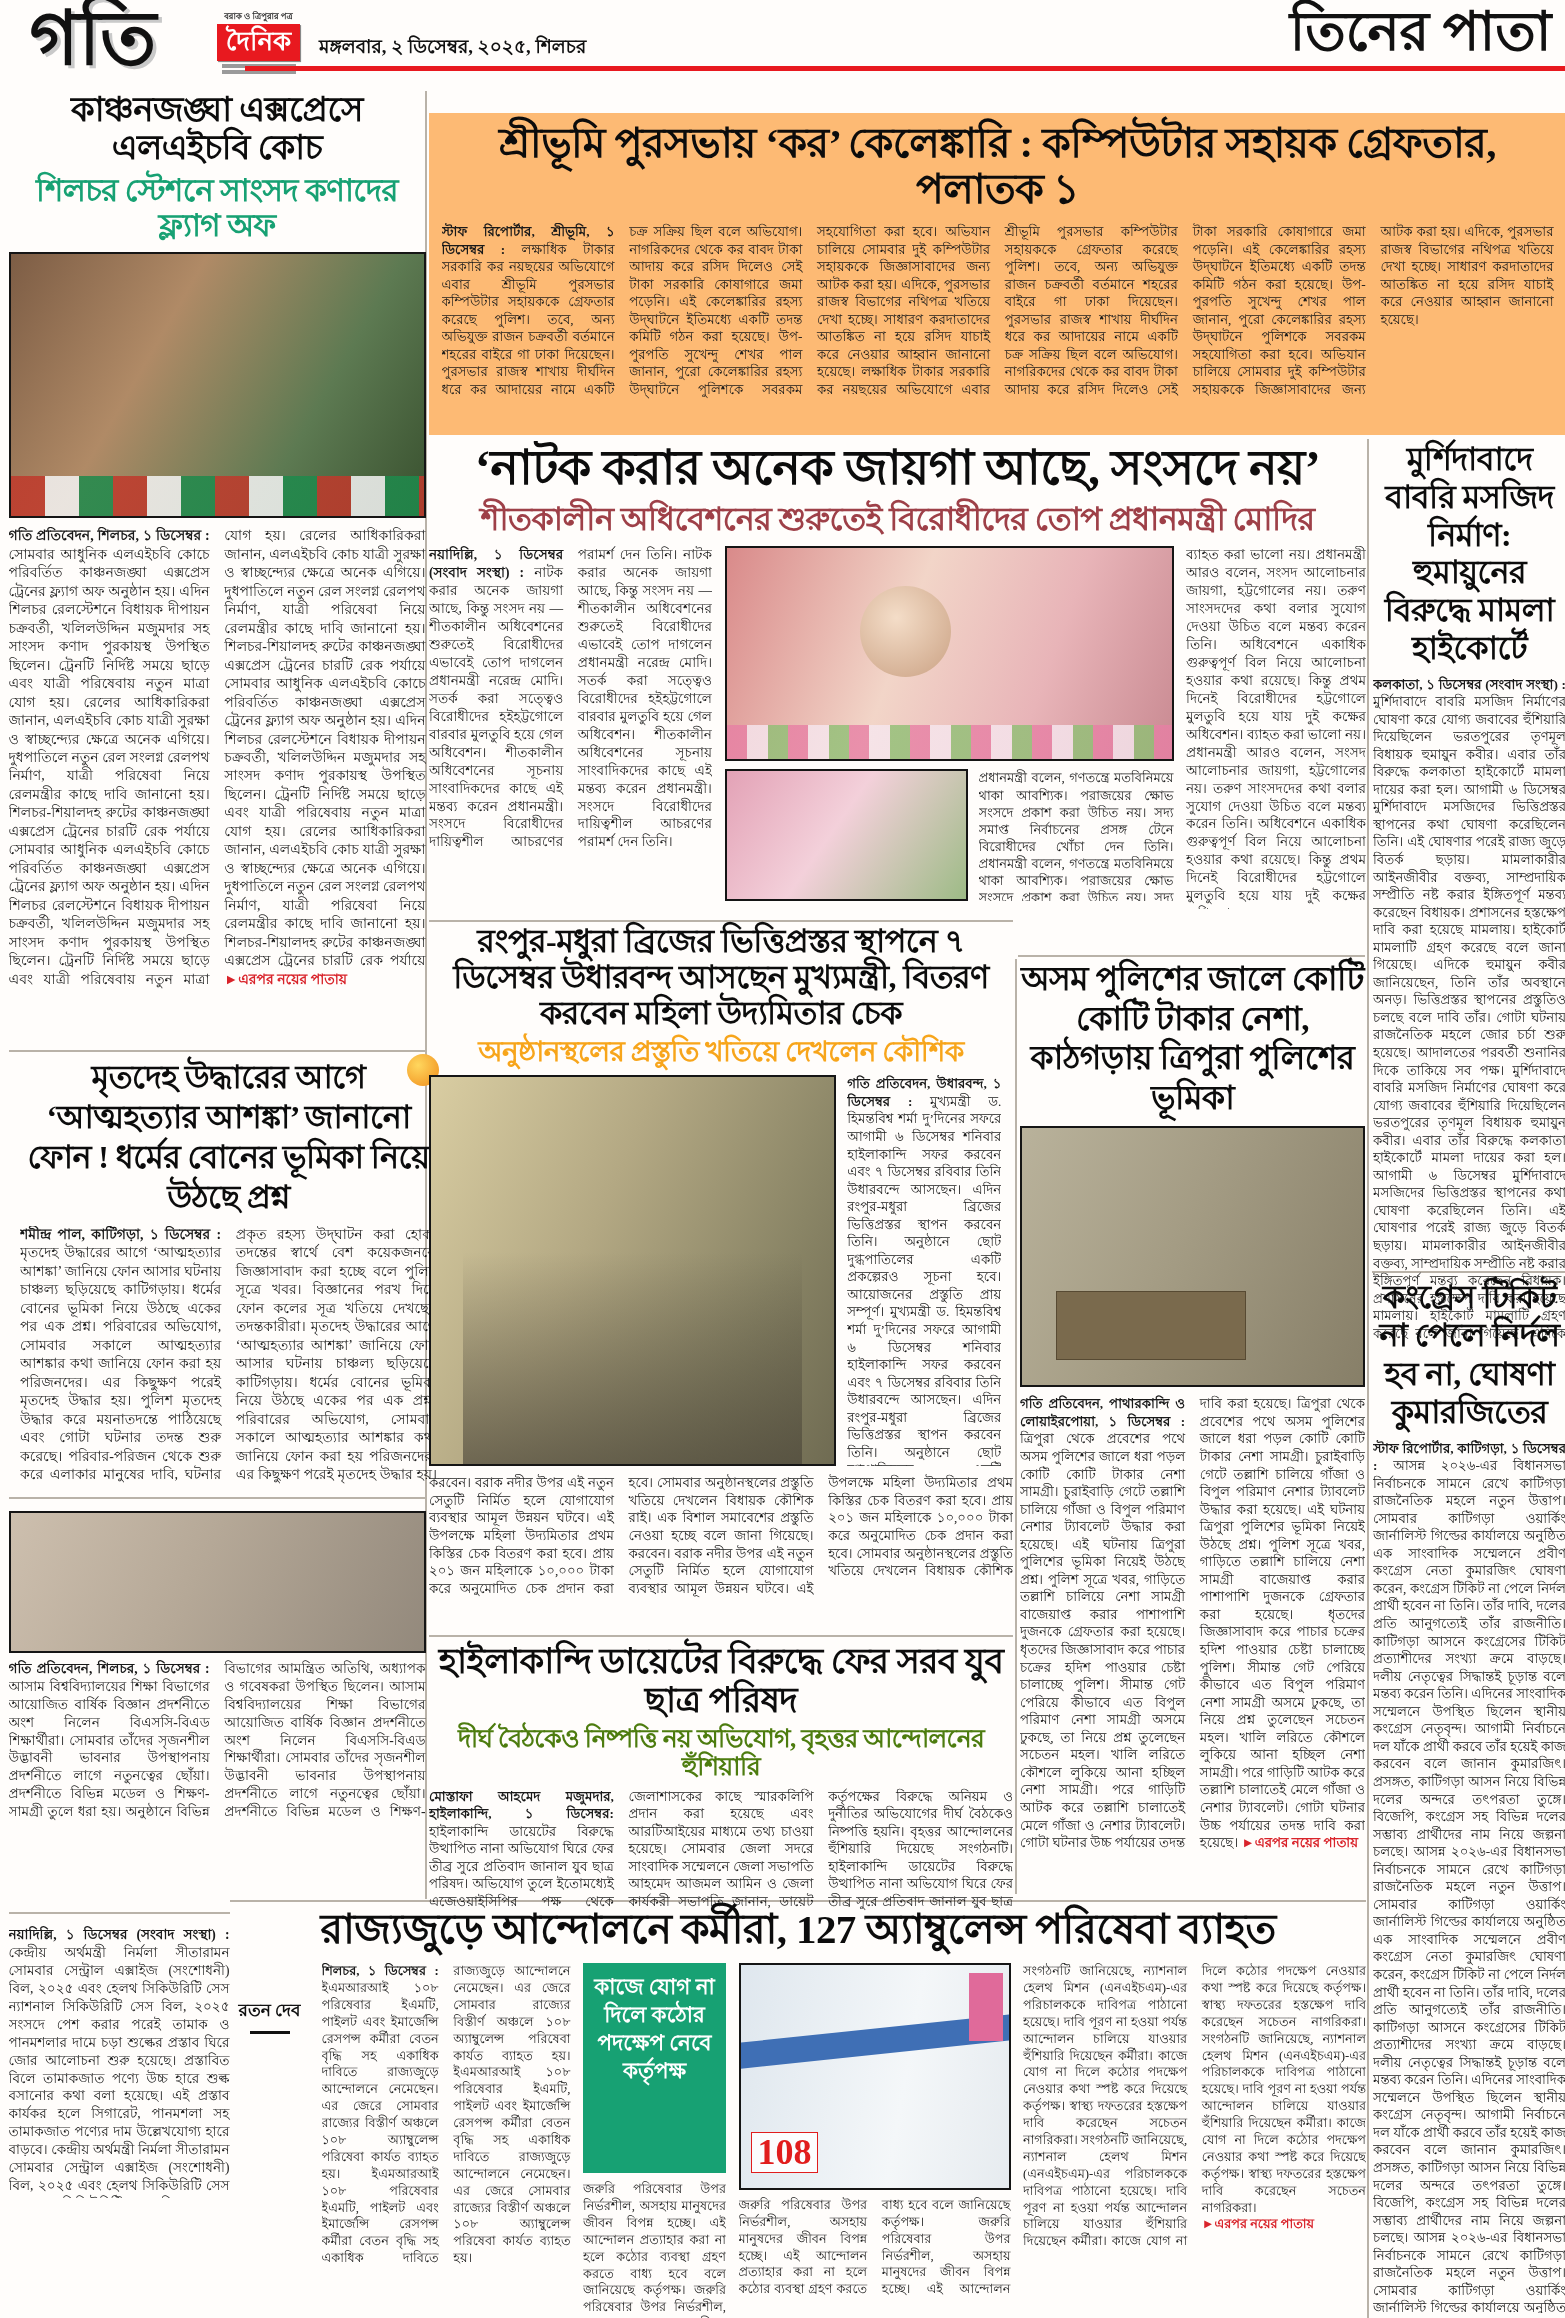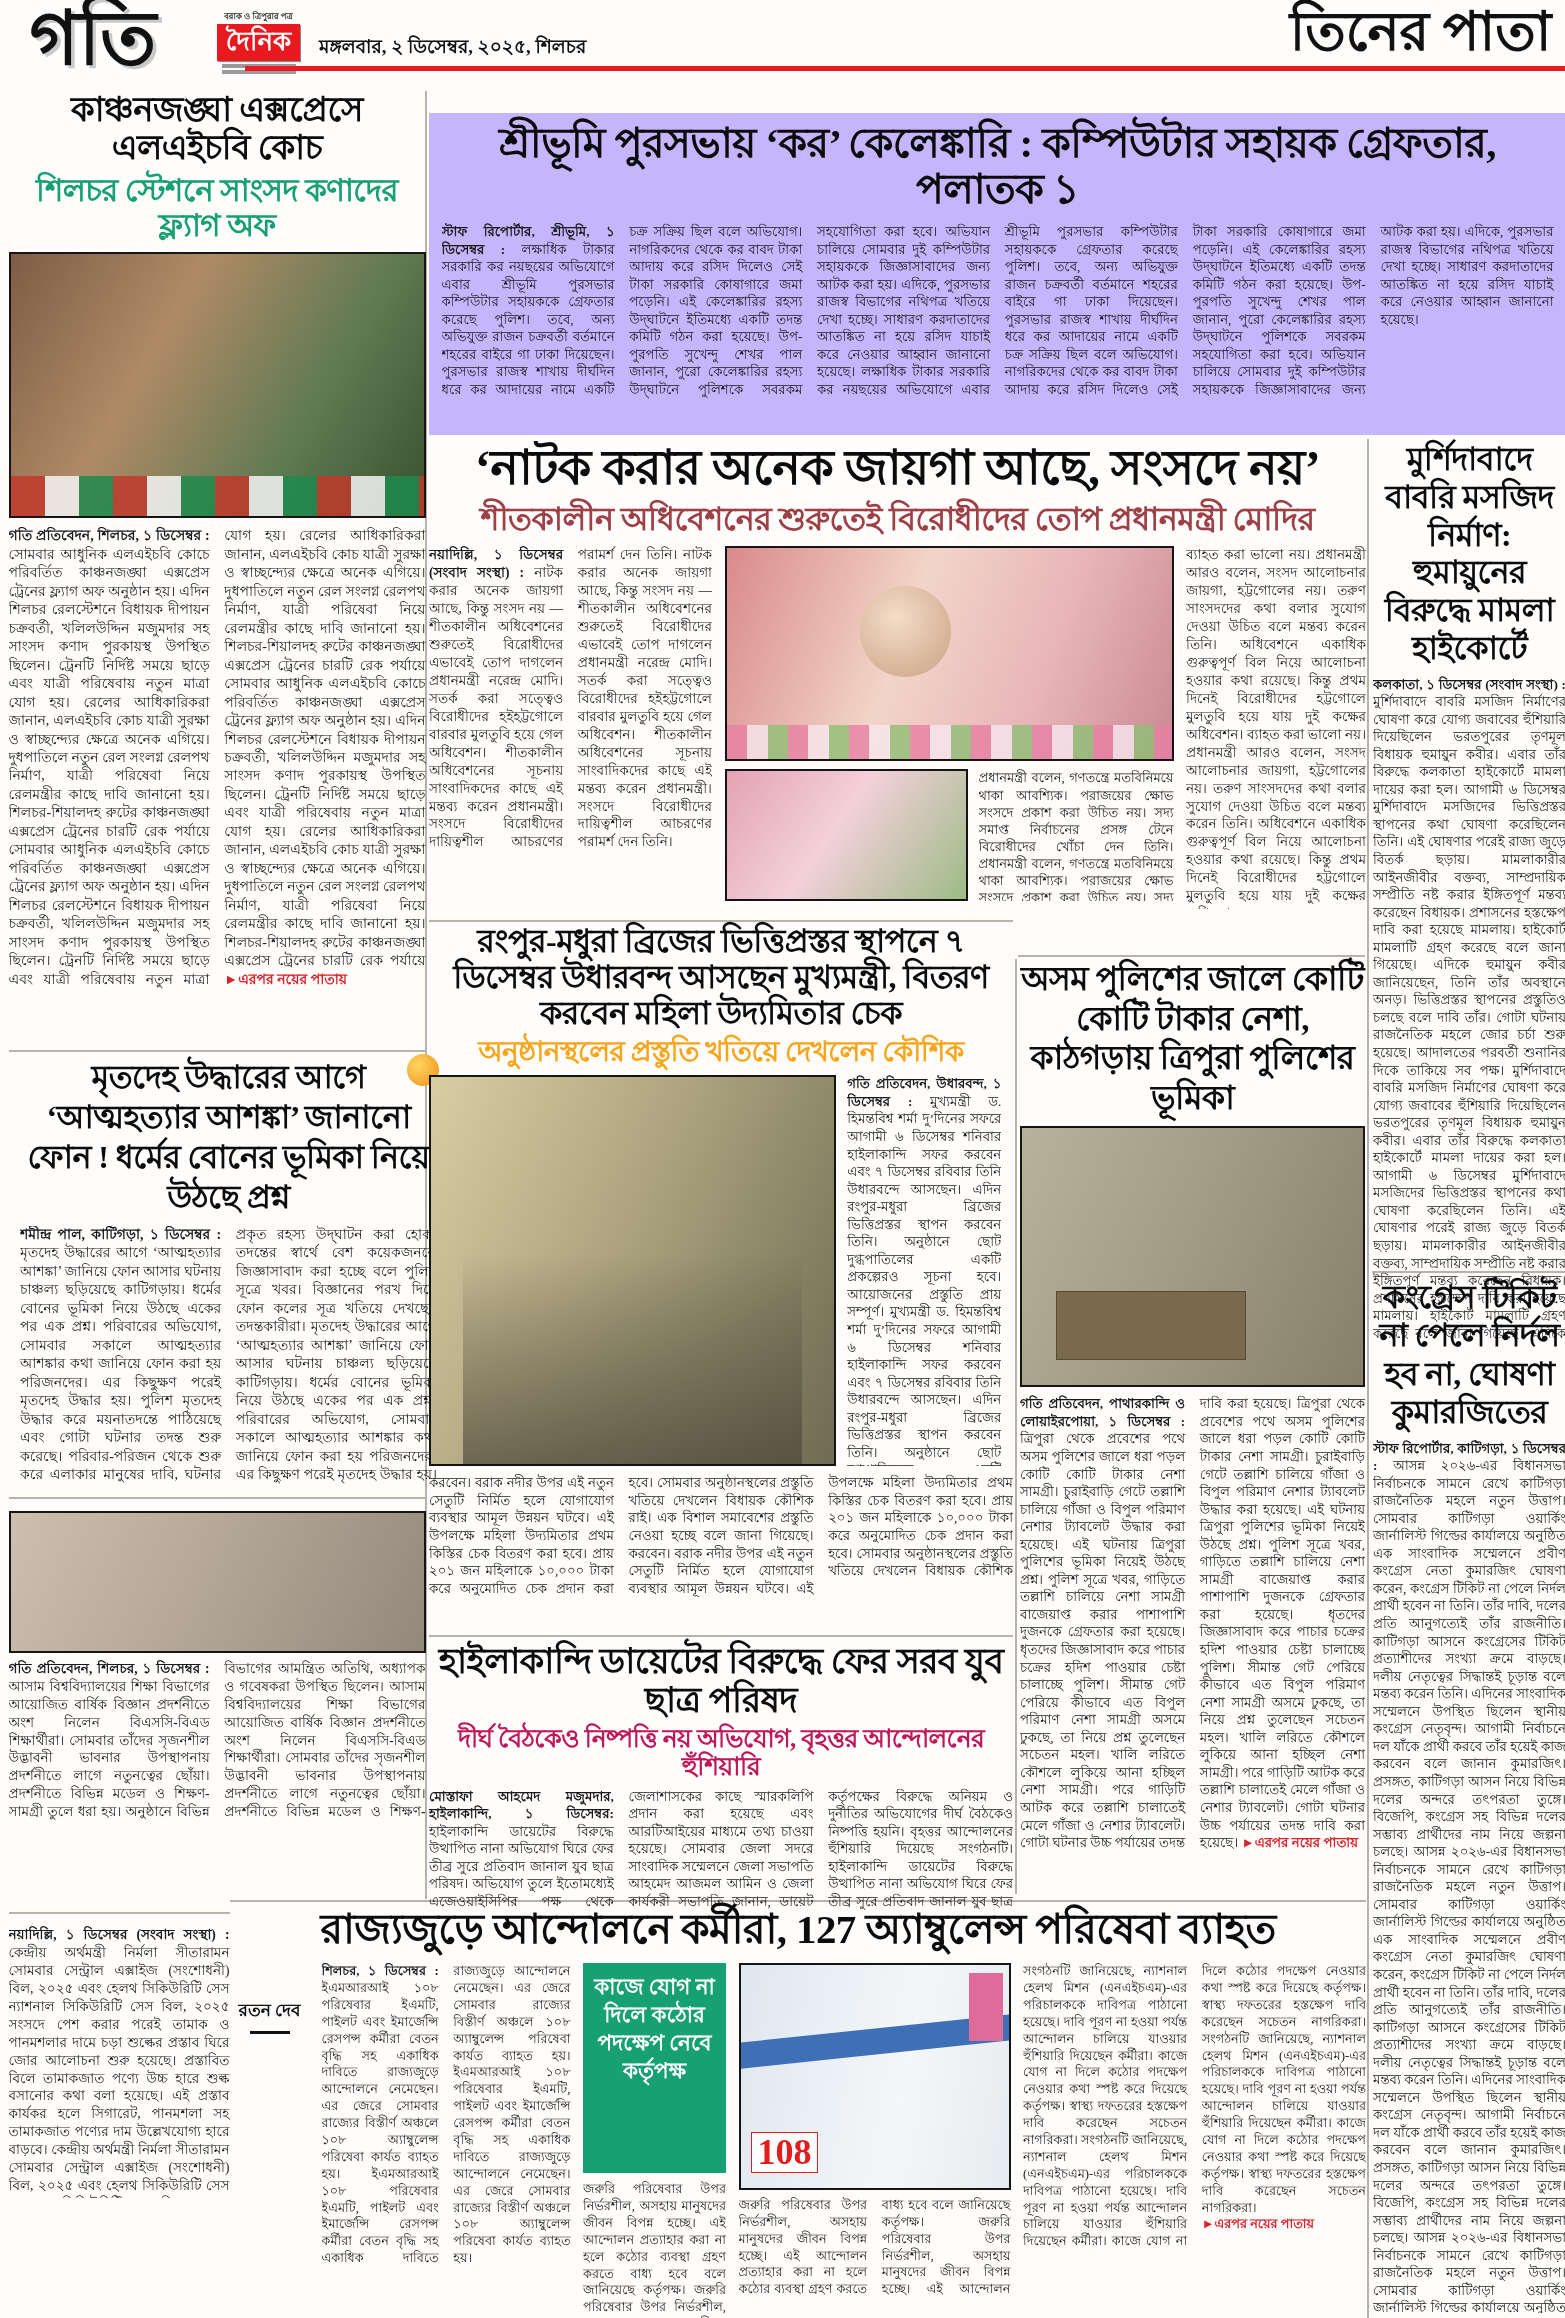--- a/index.html
+++ b/index.html
@@ -17,25 +17,25 @@
   .vr{background:#b9b2a8;width:1.7px;}
   .hrl{background:#b9b2a8;height:1.7px;}
   .logo-goti{font-size:75px;font-weight:800;line-height:1;text-shadow:3.4px 3.4px 0 #c9c9c9;}
   .dainik-tag{font-size:8.5px;font-weight:700;color:#333;text-align:center;}
   .dainik-box{background:#e8191f;color:#fff;font-weight:800;font-size:26px;text-align:center;
               padding:4.5px 2.3px 6.8px;line-height:1;box-shadow:1.1px 1.1px 0 #888;}
   .tiny-bar{height:3.4px;background:#9a9a9a;margin:2.8px 4.5px 0;}
   .date-line{font-size:18.7px;font-weight:700;}
   .page-label{font-size:54px;font-weight:800;line-height:1;}
   .red-rule{background:#e8191f;height:5.1px;}
-  .peach{background:#c4b5fd;box-sizing:border-box;padding:8px 12.5px;}
+  .peach{background:#fdba74;box-sizing:border-box;padding:8px 12.5px;}
   .sub-green{color:#17a173;}
   .sub-maroon{color:#9e4048;}
   .sub-orange{color:#f7a51b;}
-  .sub-red{color:#be185d;}
+  .sub-red{color:#4d7c0f;}
   .green-box{background:#17a173;color:#fff;font-weight:700;font-size:21.5px;line-height:1.3;
              text-align:center;box-sizing:border-box;padding:11.3px 6.8px;}
   .amb-stripe{position:absolute;left:-11.3px;top:62px;width:120%;height:26px;background:#3f6fb5;transform:rotate(-6deg);}
   .amb-108{position:absolute;left:10.2px;bottom:14.7px;font-size:36px;font-weight:800;color:#e11d1d;
            background:#ffffffd9;padding:0 5.7px;border:1.7px solid #e11d1d;line-height:1.1;}
   .amb-pink{position:absolute;right:5.7px;top:8px;width:34px;height:68px;background:#e06a9a;}
   .sun{width:32px;height:32px;border-radius:50%;background:radial-gradient(circle at 35% 35%,#ffd75e,#f08c1a);}
   .byl-block{font-size:17px;font-weight:800;text-align:center;}
   .byl-underline{width:40px;height:2.8px;background:#111;margin:5.7px auto 0;}
 </style>

